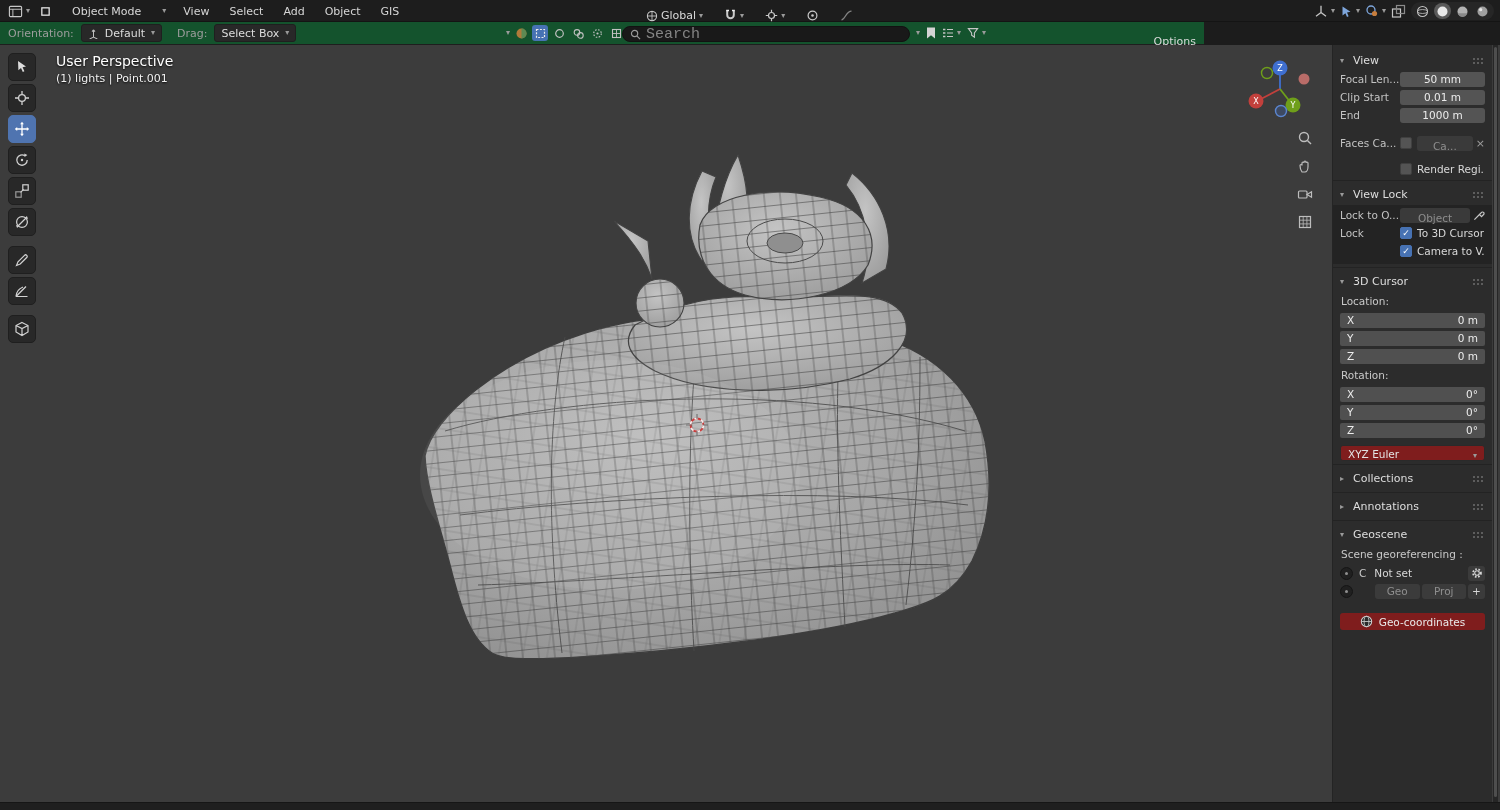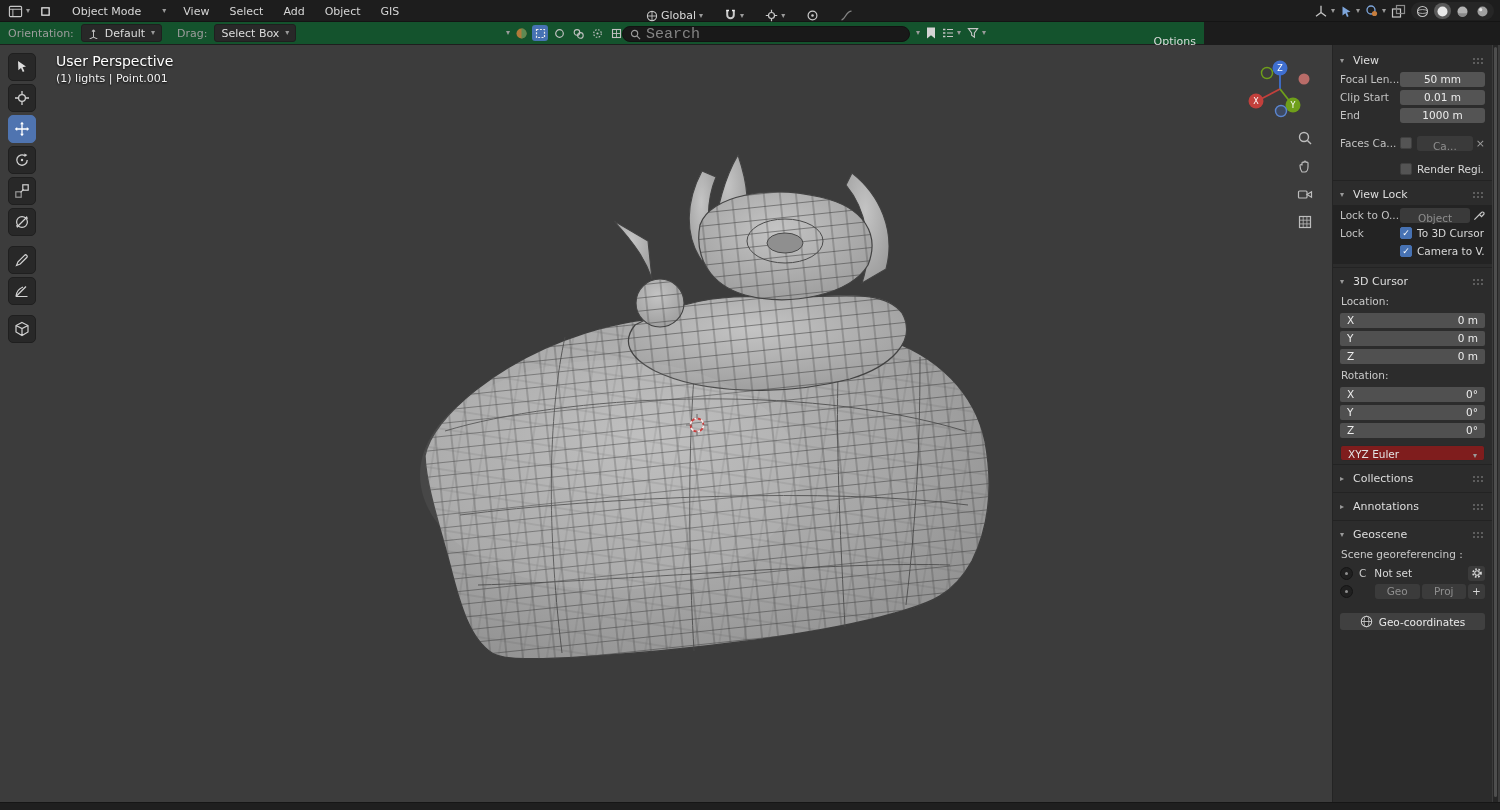--- a/index.html
+++ b/index.html
@@ -90,21 +90,21 @@
   .pdrop { height:16px; background:#7f1d1d; border:1px solid #2a2a2a; border-radius:3px; display:flex;
     align-items:flex-end; padding:0 7px; color:#e2e2e2; margin-bottom:2px; }
   .pdrop .caret { margin-left:auto; }
   .radio { width:13px; height:13px; border-radius:50%; background:#202020; border:1px solid #151515;
     margin-right:6px; position:relative; flex:0 0 auto; }
   .radio::after { content:""; position:absolute; left:4px; top:4px; width:3px; height:3px; border-radius:50%; background:#8f8f8f; }
   .gbtn { flex:1; height:15px; background:#3b3b3b; border-radius:3px; display:flex; align-items:center;
     justify-content:center; color:#8f8f8f; margin-right:2px; }
   .gsq { width:17px; height:15px; background:#3b3b3b; border-radius:3px; display:flex; align-items:center;
     justify-content:center; color:#d8d8d8; flex:0 0 auto; }
-  .widebtn { height:17px; background:#404040; border-radius:3px; display:flex; align-items:center;
+  .widebtn { height:17px; background:#7f1d1d; border-radius:3px; display:flex; align-items:center;
     justify-content:center; gap:6px; color:#eaeaea; margin-top:14px; }
   .sublabel { color:#c9c9c9; padding:3px 0 5px 1px; }
 
   .scrollbar { position:absolute; left:1493px; top:45px; width:5px; height:757px; background:#262626; z-index:6; }
   .scrollthumb { position:absolute; left:1px; top:2px; width:3px; height:750px; background:#4e4e4e; border-radius:2px; }
 
   .statusbar { position:absolute; left:0; bottom:0; width:1500px; height:8px; background:#1f1f1f; border-top:1px solid #161616; }
 
   svg { display:block; }
 </style>

